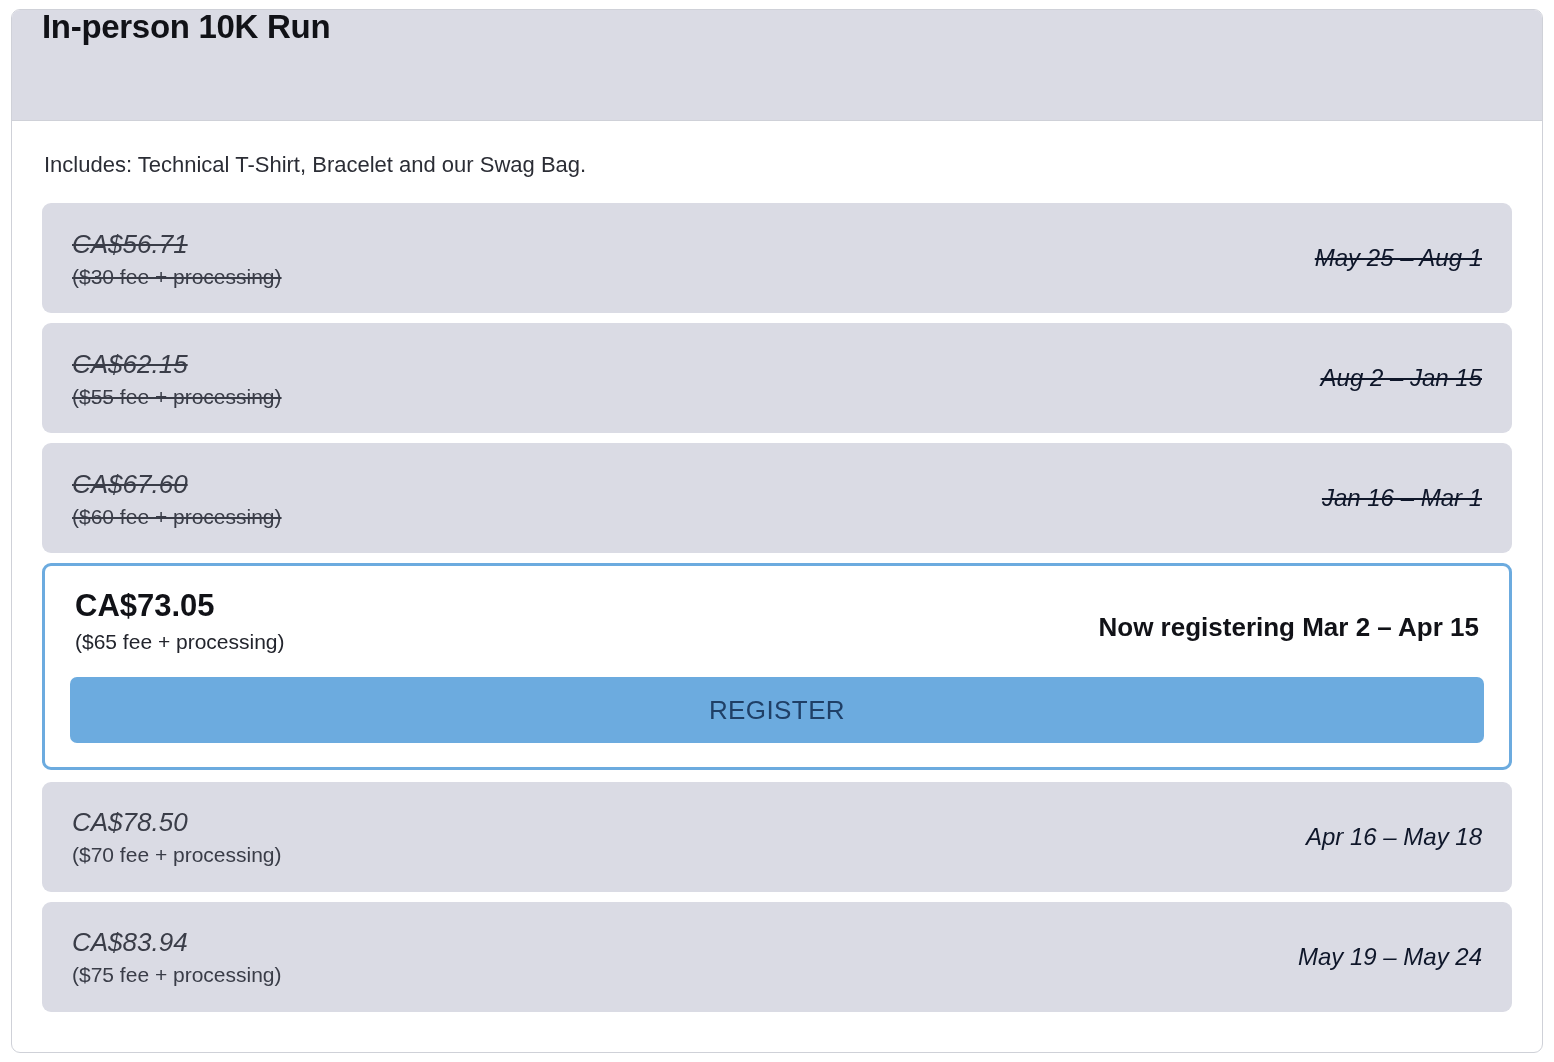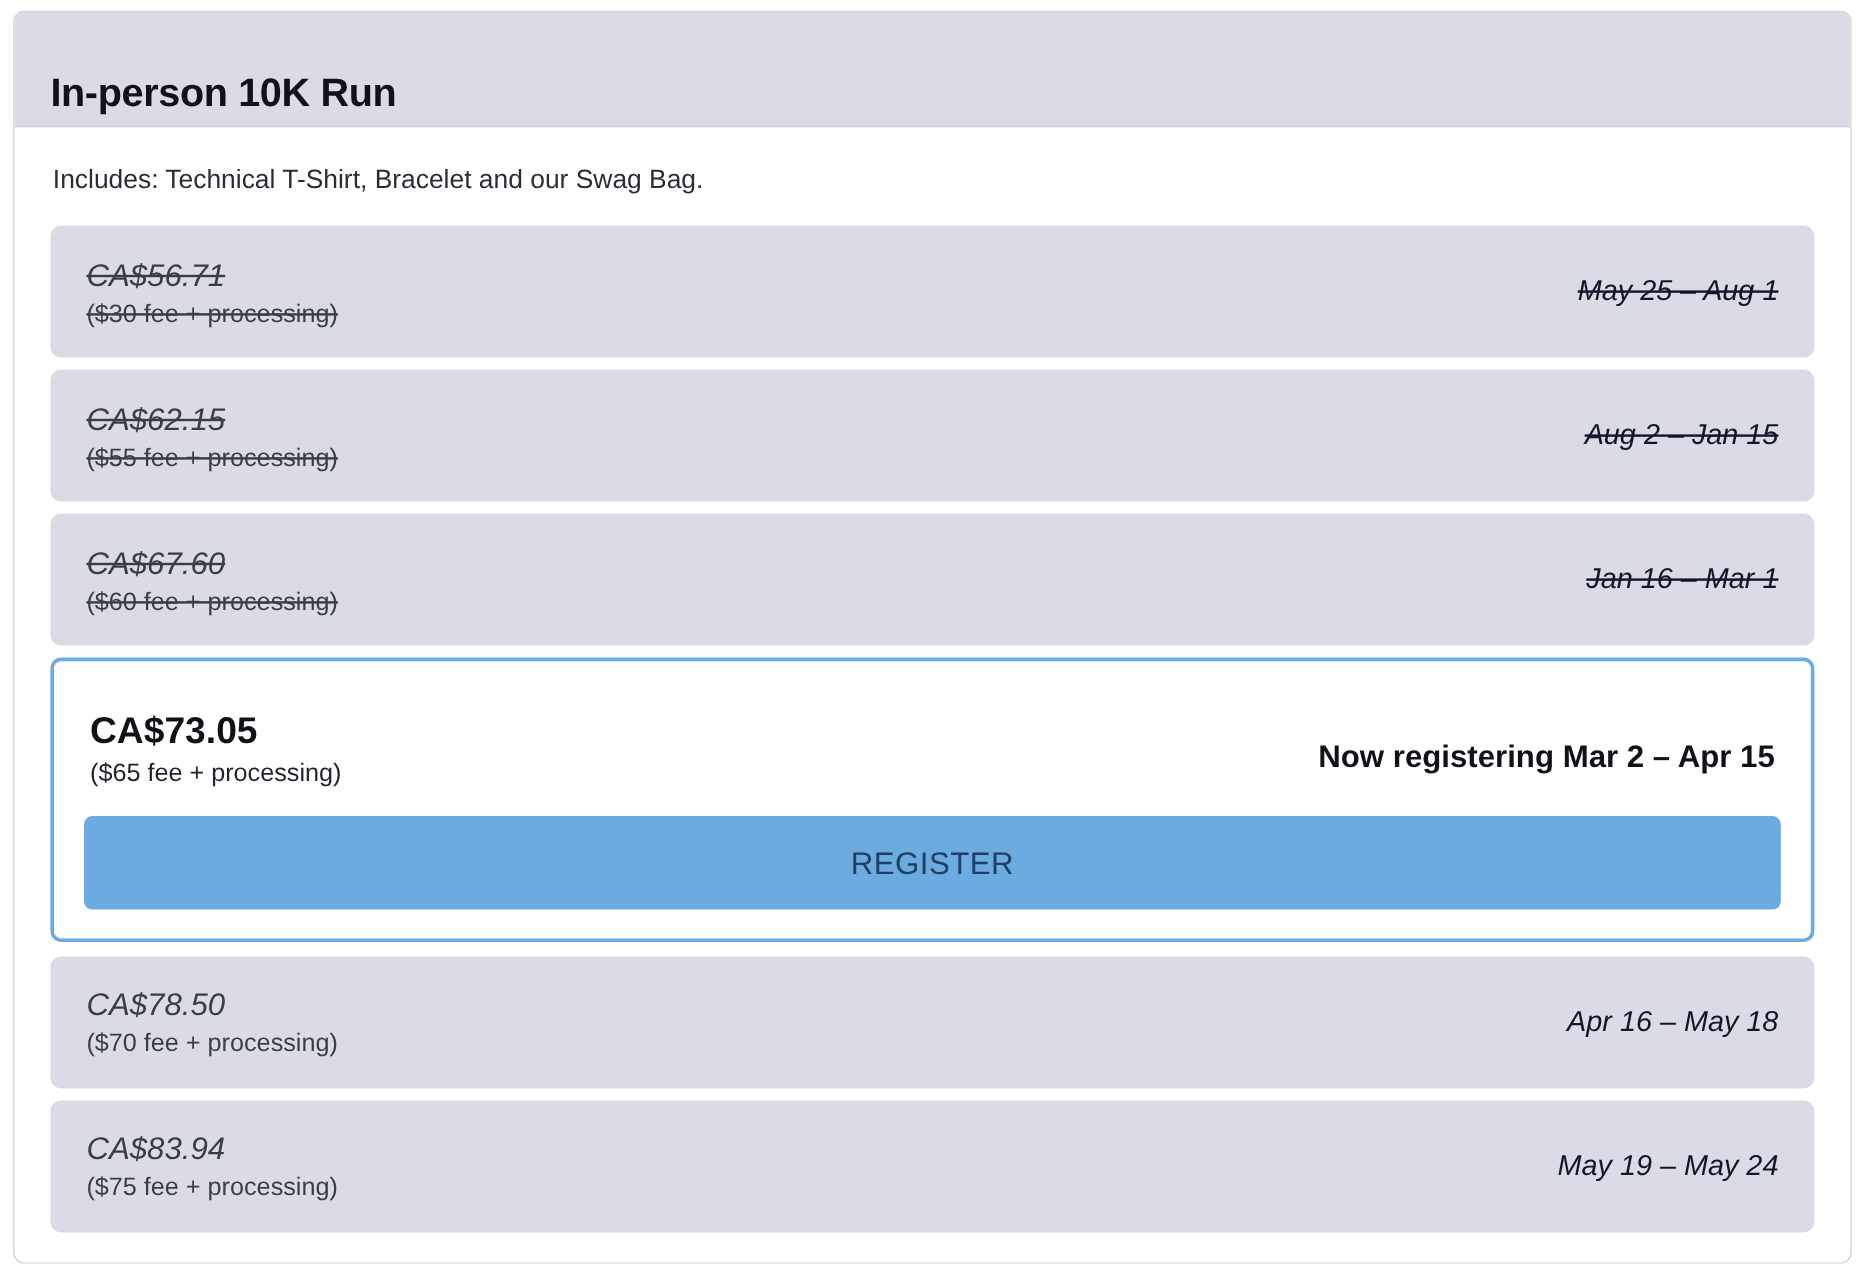--- a/index.html
+++ b/index.html
@@ -23,26 +23,26 @@
     top: 9px;
     width: 1532px;
     height: 1044px;
     border: 1px solid #cfd1d8;
     border-radius: 9px;
     background: #ffffff;
     overflow: hidden;
   }
 
   .card-header {
-    height: 96px;
+    height: 111px;
     background: #dadbe4;
     border-bottom: 1px solid #cfd1d8;
     display: flex;
-    align-items: flex-end;
-    padding: 12px 30px;
+    align-items: flex-start;
+    padding: 0 30px;
   }
   .card-title {
     font-size: 33px;
     font-weight: bold;
     color: #111217;
     letter-spacing: -0.3px;
     line-height: 1;
     margin: 0;
   }
 
@@ -100,21 +100,21 @@
     text-decoration: line-through;
     text-decoration-thickness: 2px;
   }
 
   
   .tier.active {
     background: #ffffff;
     border: 3px solid #6cabdf;
     border-radius: 9px;
     display: block;
-    padding: 38px 25px 24px 25px;
+    padding: 20px 25px 24px 25px;
     min-height: 0;
     margin-bottom: 12px;
   }
   .active-top {
     display: flex;
     align-items: flex-start;
     justify-content: space-between;
     padding: 0 5px 0 5px;
   }
   .active-price {
@@ -138,21 +138,21 @@
     font-style: normal;
     color: #111217;
     white-space: nowrap;
     margin-top: 26px;
     text-align: right;
   }
   .register-button {
     display: block;
     width: 100%;
     margin-top: 21px;
-    height: 78px;
+    height: 66px;
     background: #6cabdf;
     border: none;
     border-radius: 7px;
     color: #1f3f66;
     font-family: "Liberation Sans", sans-serif;
     font-size: 26px;
     letter-spacing: 0.4px;
     line-height: 66px;
     text-align: center;
     padding: 0;

